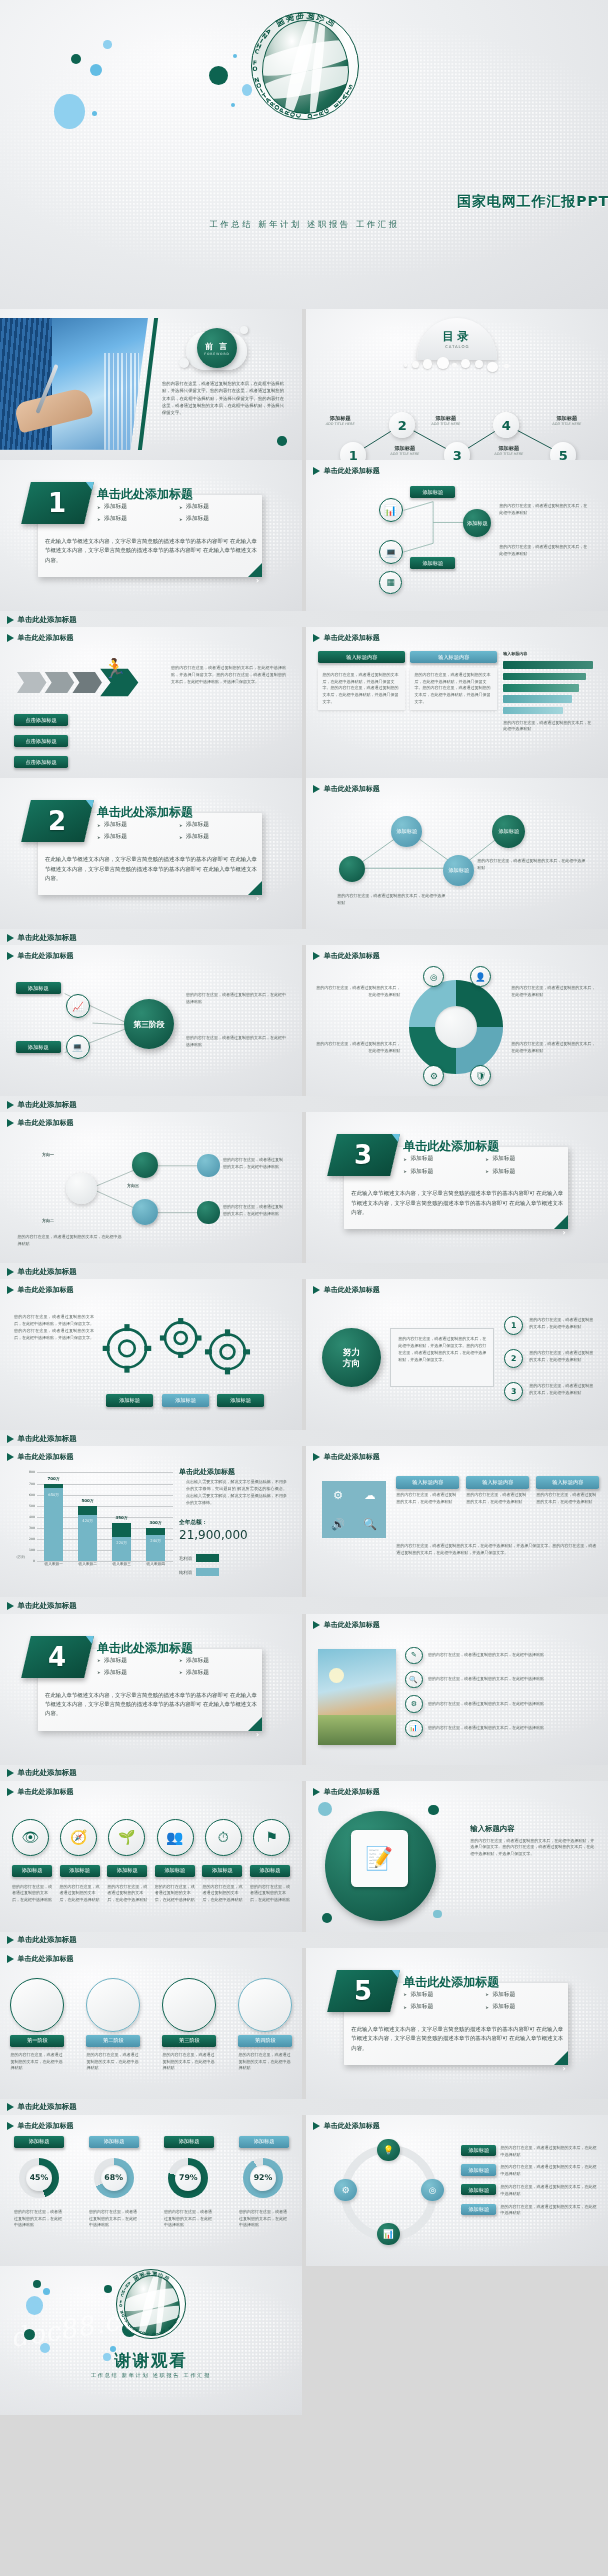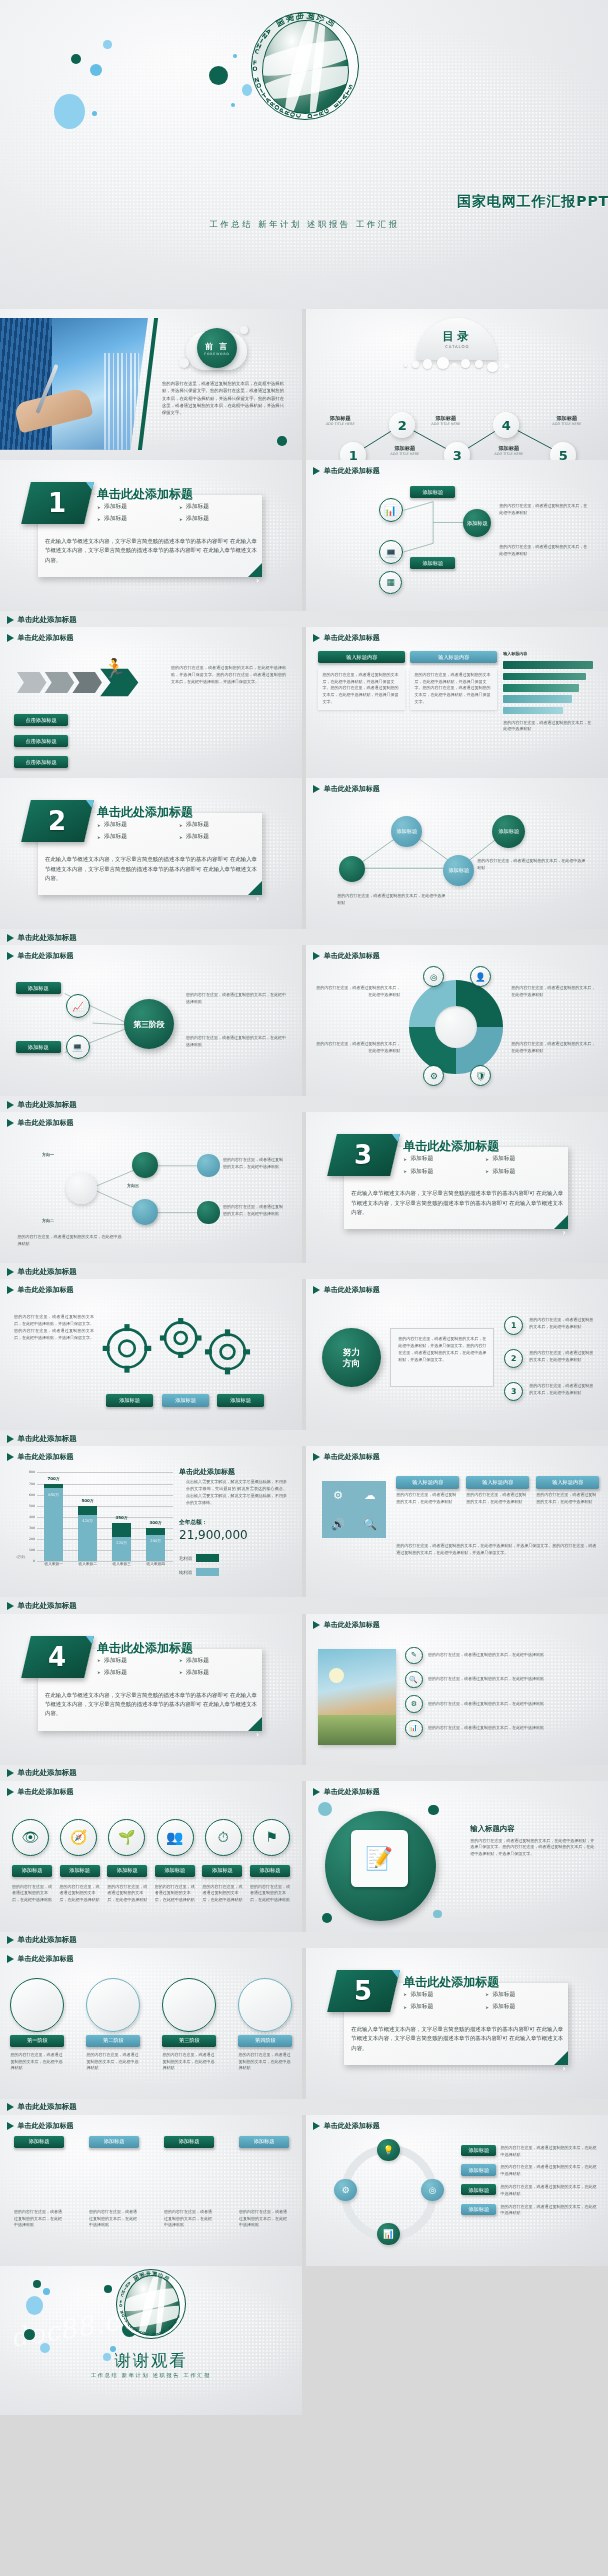--- a/index.html
+++ b/index.html
@@ -202,21 +202,21 @@
   .thanks{ height:149px; position:relative; }
   .thanks .logo-wrap{ position:absolute; left:50%; top:3.5px; transform:translateX(-50%);
     width:70px;height:70px; }
   .thanks .seal,.thanks .seal .inner{ }
   .wm{
     position:absolute; left:12px; top:45px; font-size:26px; color:rgba(255,255,255,.62);
     font-style:italic; letter-spacing:0.9px; transform:rotate(-9deg); pointer-events:none;
     font-family:"DejaVu Serif","Liberation Serif",serif;
   }
   .thx-t{ position:absolute; left:0; right:0; top:84px; text-align:center;
-    font-size:16.5px; font-weight:normal; color:#0e6350; letter-spacing:1.7px; }
+    font-size:16.5px; font-weight:bold; color:#0e6350; letter-spacing:1.7px; }
   .thx-s{ position:absolute; left:0; right:0; top:106px; text-align:center;
     font-size:5.2px; color:#2c6b5c; letter-spacing:1.7px; }
   .footer-blank{ height:149px; background:#d8d8d8; }
 </style>
 </head>
 <body>
 
 <div class="page">
 
   <div class="slide cover">
@@ -977,20 +977,34 @@
     <div class="slide s half">
       <div class="head">
           <i class="tri"></i>
           <span class="t">单击此处添加标题</span>
         </div>
       <div style="position:absolute;left:14px;top:21px;width:275px;display:flex;justify-content:space-between;">
         <div class="chip" style="width:50px;">添加标题</div>
         <div class="chip blue" style="width:50px;">添加标题</div>
         <div class="chip" style="width:50px;">添加标题</div>
         <div class="chip blue" style="width:50px;">添加标题</div>
+      </div>
+      <div style="position:absolute;left:19px;top:43px;width:264px;display:flex;justify-content:space-between;">
+        <div class="ring" style="background:conic-gradient(#0e6350 0 45%,#e2e5e7 45% 100%);">
+          <div class="hole">45%</div>
+        </div>
+        <div class="ring" style="background:conic-gradient(#6fb2c4 0 68%,#e2e5e7 68% 100%);">
+          <div class="hole">68%</div>
+        </div>
+        <div class="ring" style="background:conic-gradient(#0e6350 0 79%,#e2e5e7 79% 100%);">
+          <div class="hole">79%</div>
+        </div>
+        <div class="ring" style="background:conic-gradient(#6fb2c4 0 92%,#e2e5e7 92% 100%);">
+          <div class="hole">92%</div>
+        </div>
       </div>
       <div style="position:absolute;left:14px;top:94px;width:275px;display:flex;justify-content:space-between;gap:7px;">
         <div class="tiny2" style="width:50px;">您的内容打在这里，或者通过复制您的文本后，在此框中选择粘贴</div>
         <div class="tiny2" style="width:50px;">您的内容打在这里，或者通过复制您的文本后，在此框中选择粘贴</div>
         <div class="tiny2" style="width:50px;">您的内容打在这里，或者通过复制您的文本后，在此框中选择粘贴</div>
         <div class="tiny2" style="width:50px;">您的内容打在这里，或者通过复制您的文本后，在此框中选择粘贴</div>
       </div>
     </div>
 
     <div class="slide s half">

